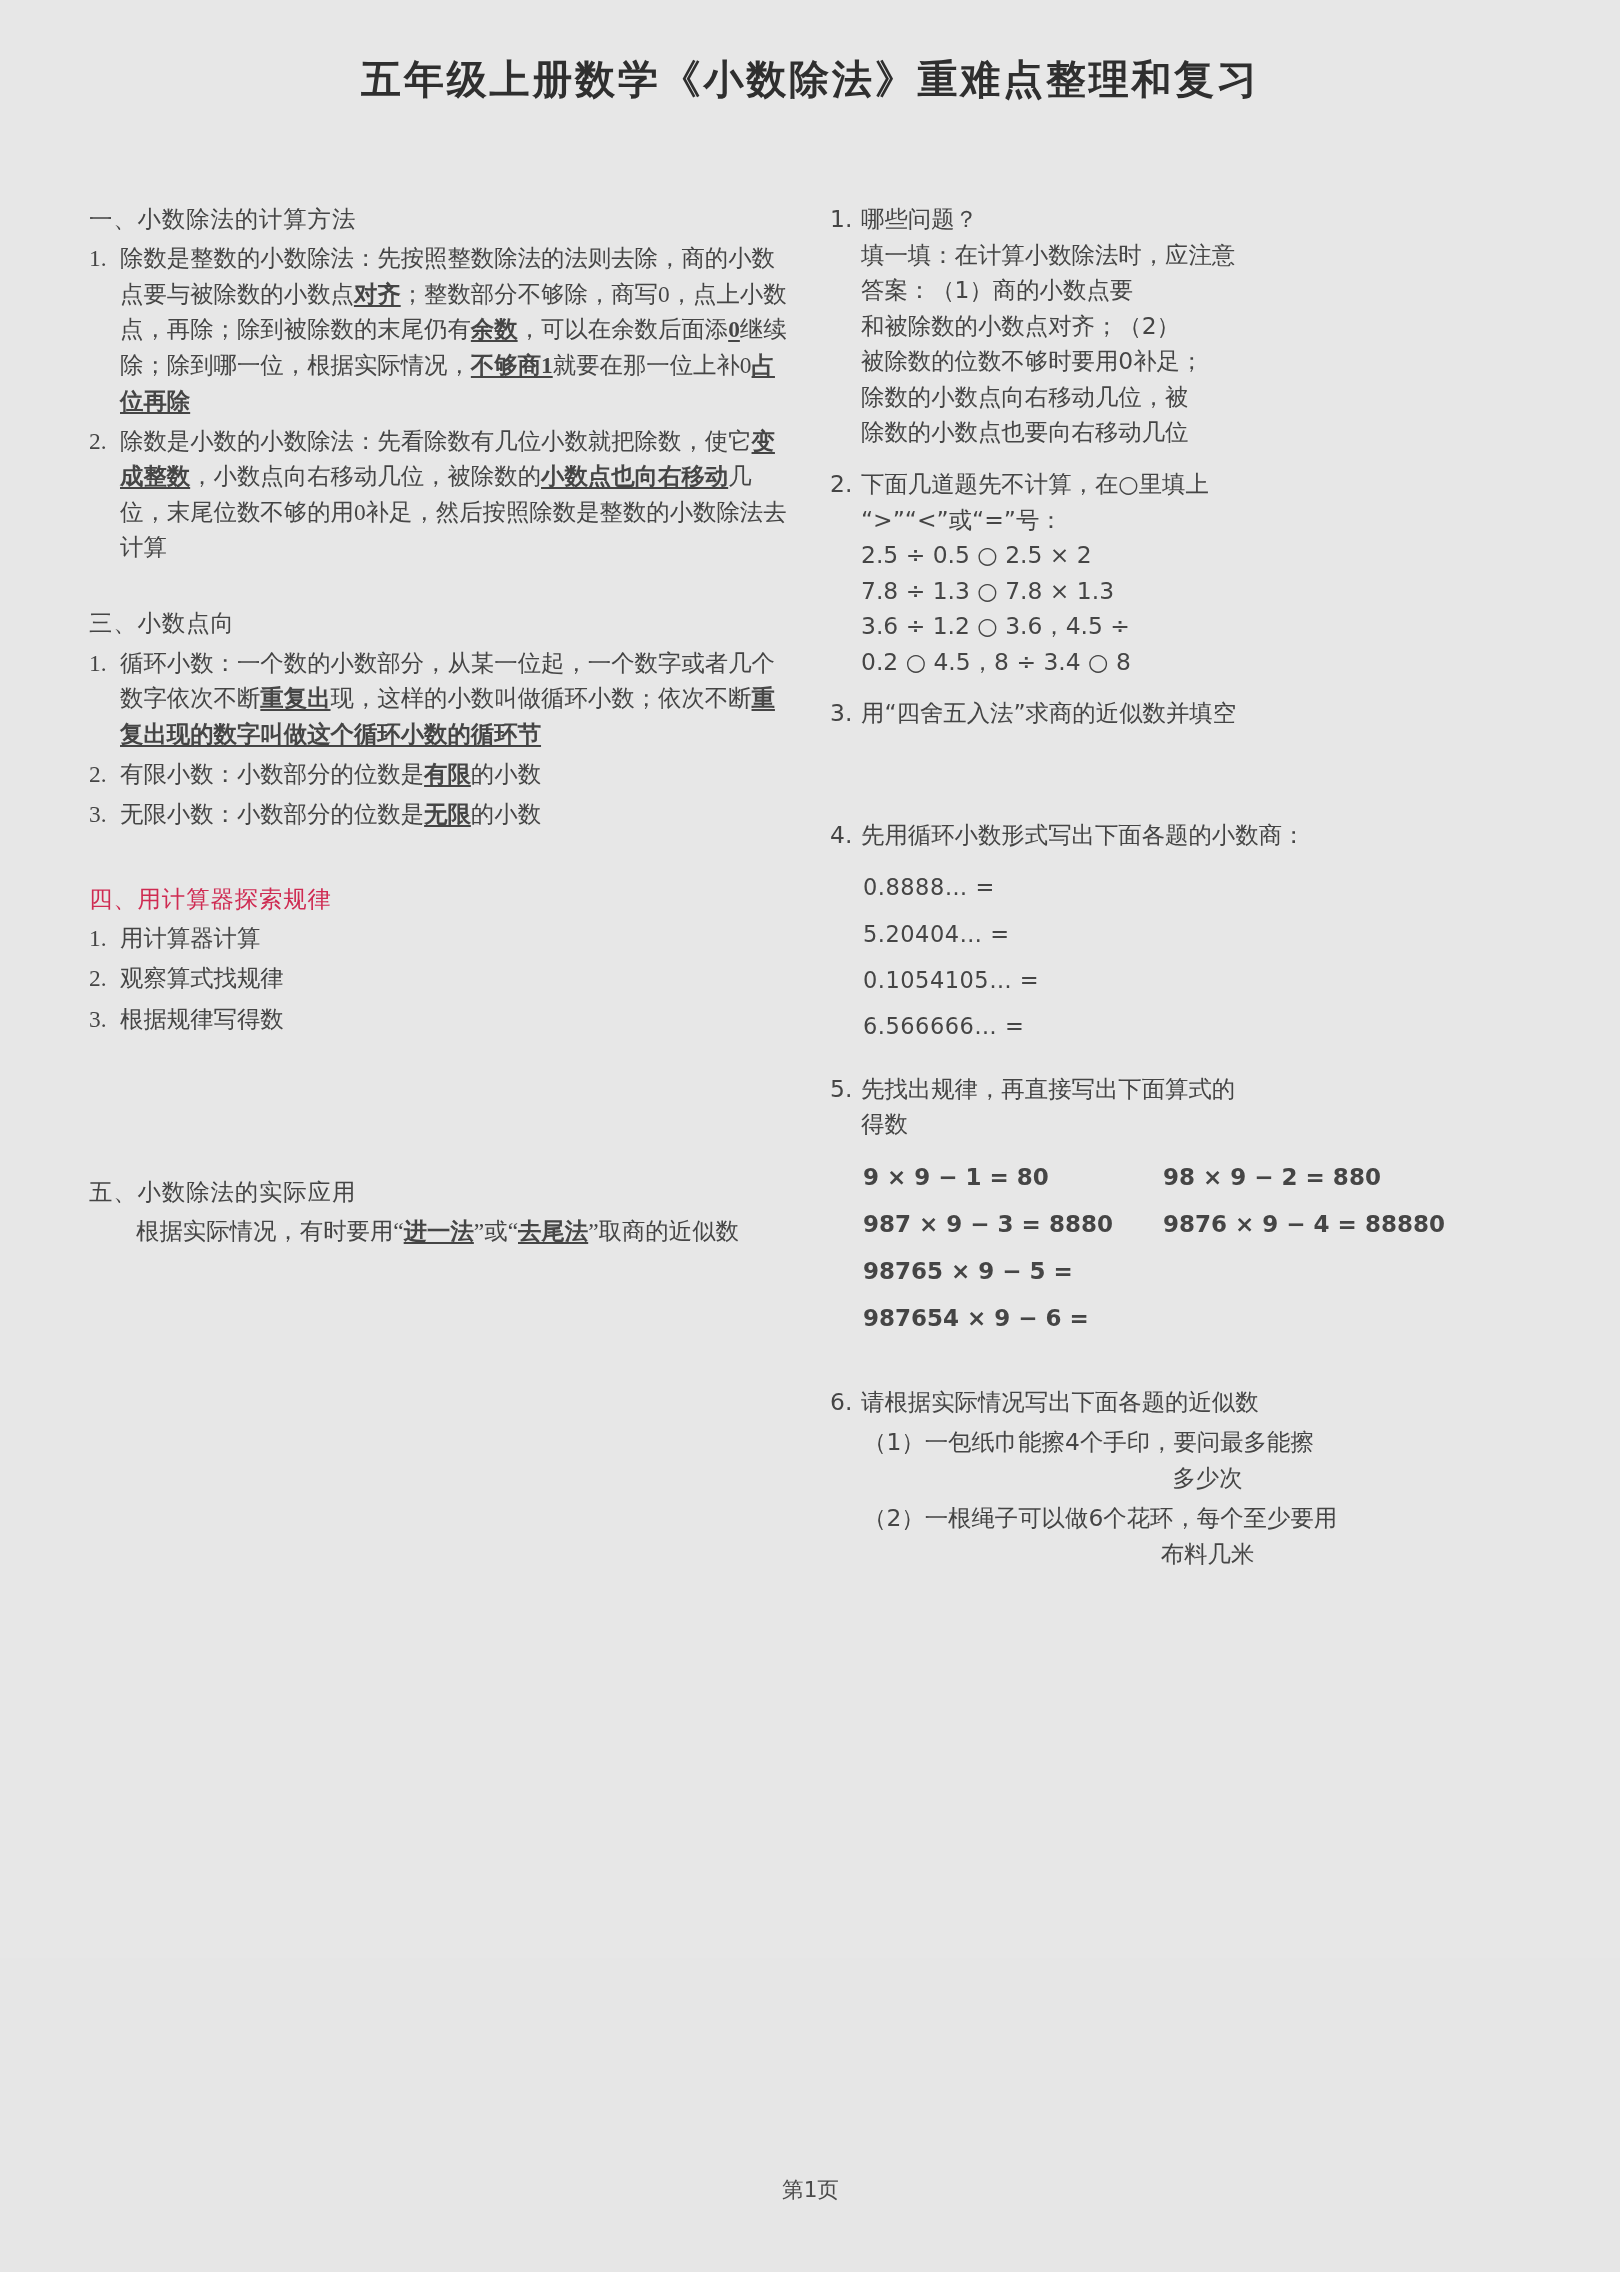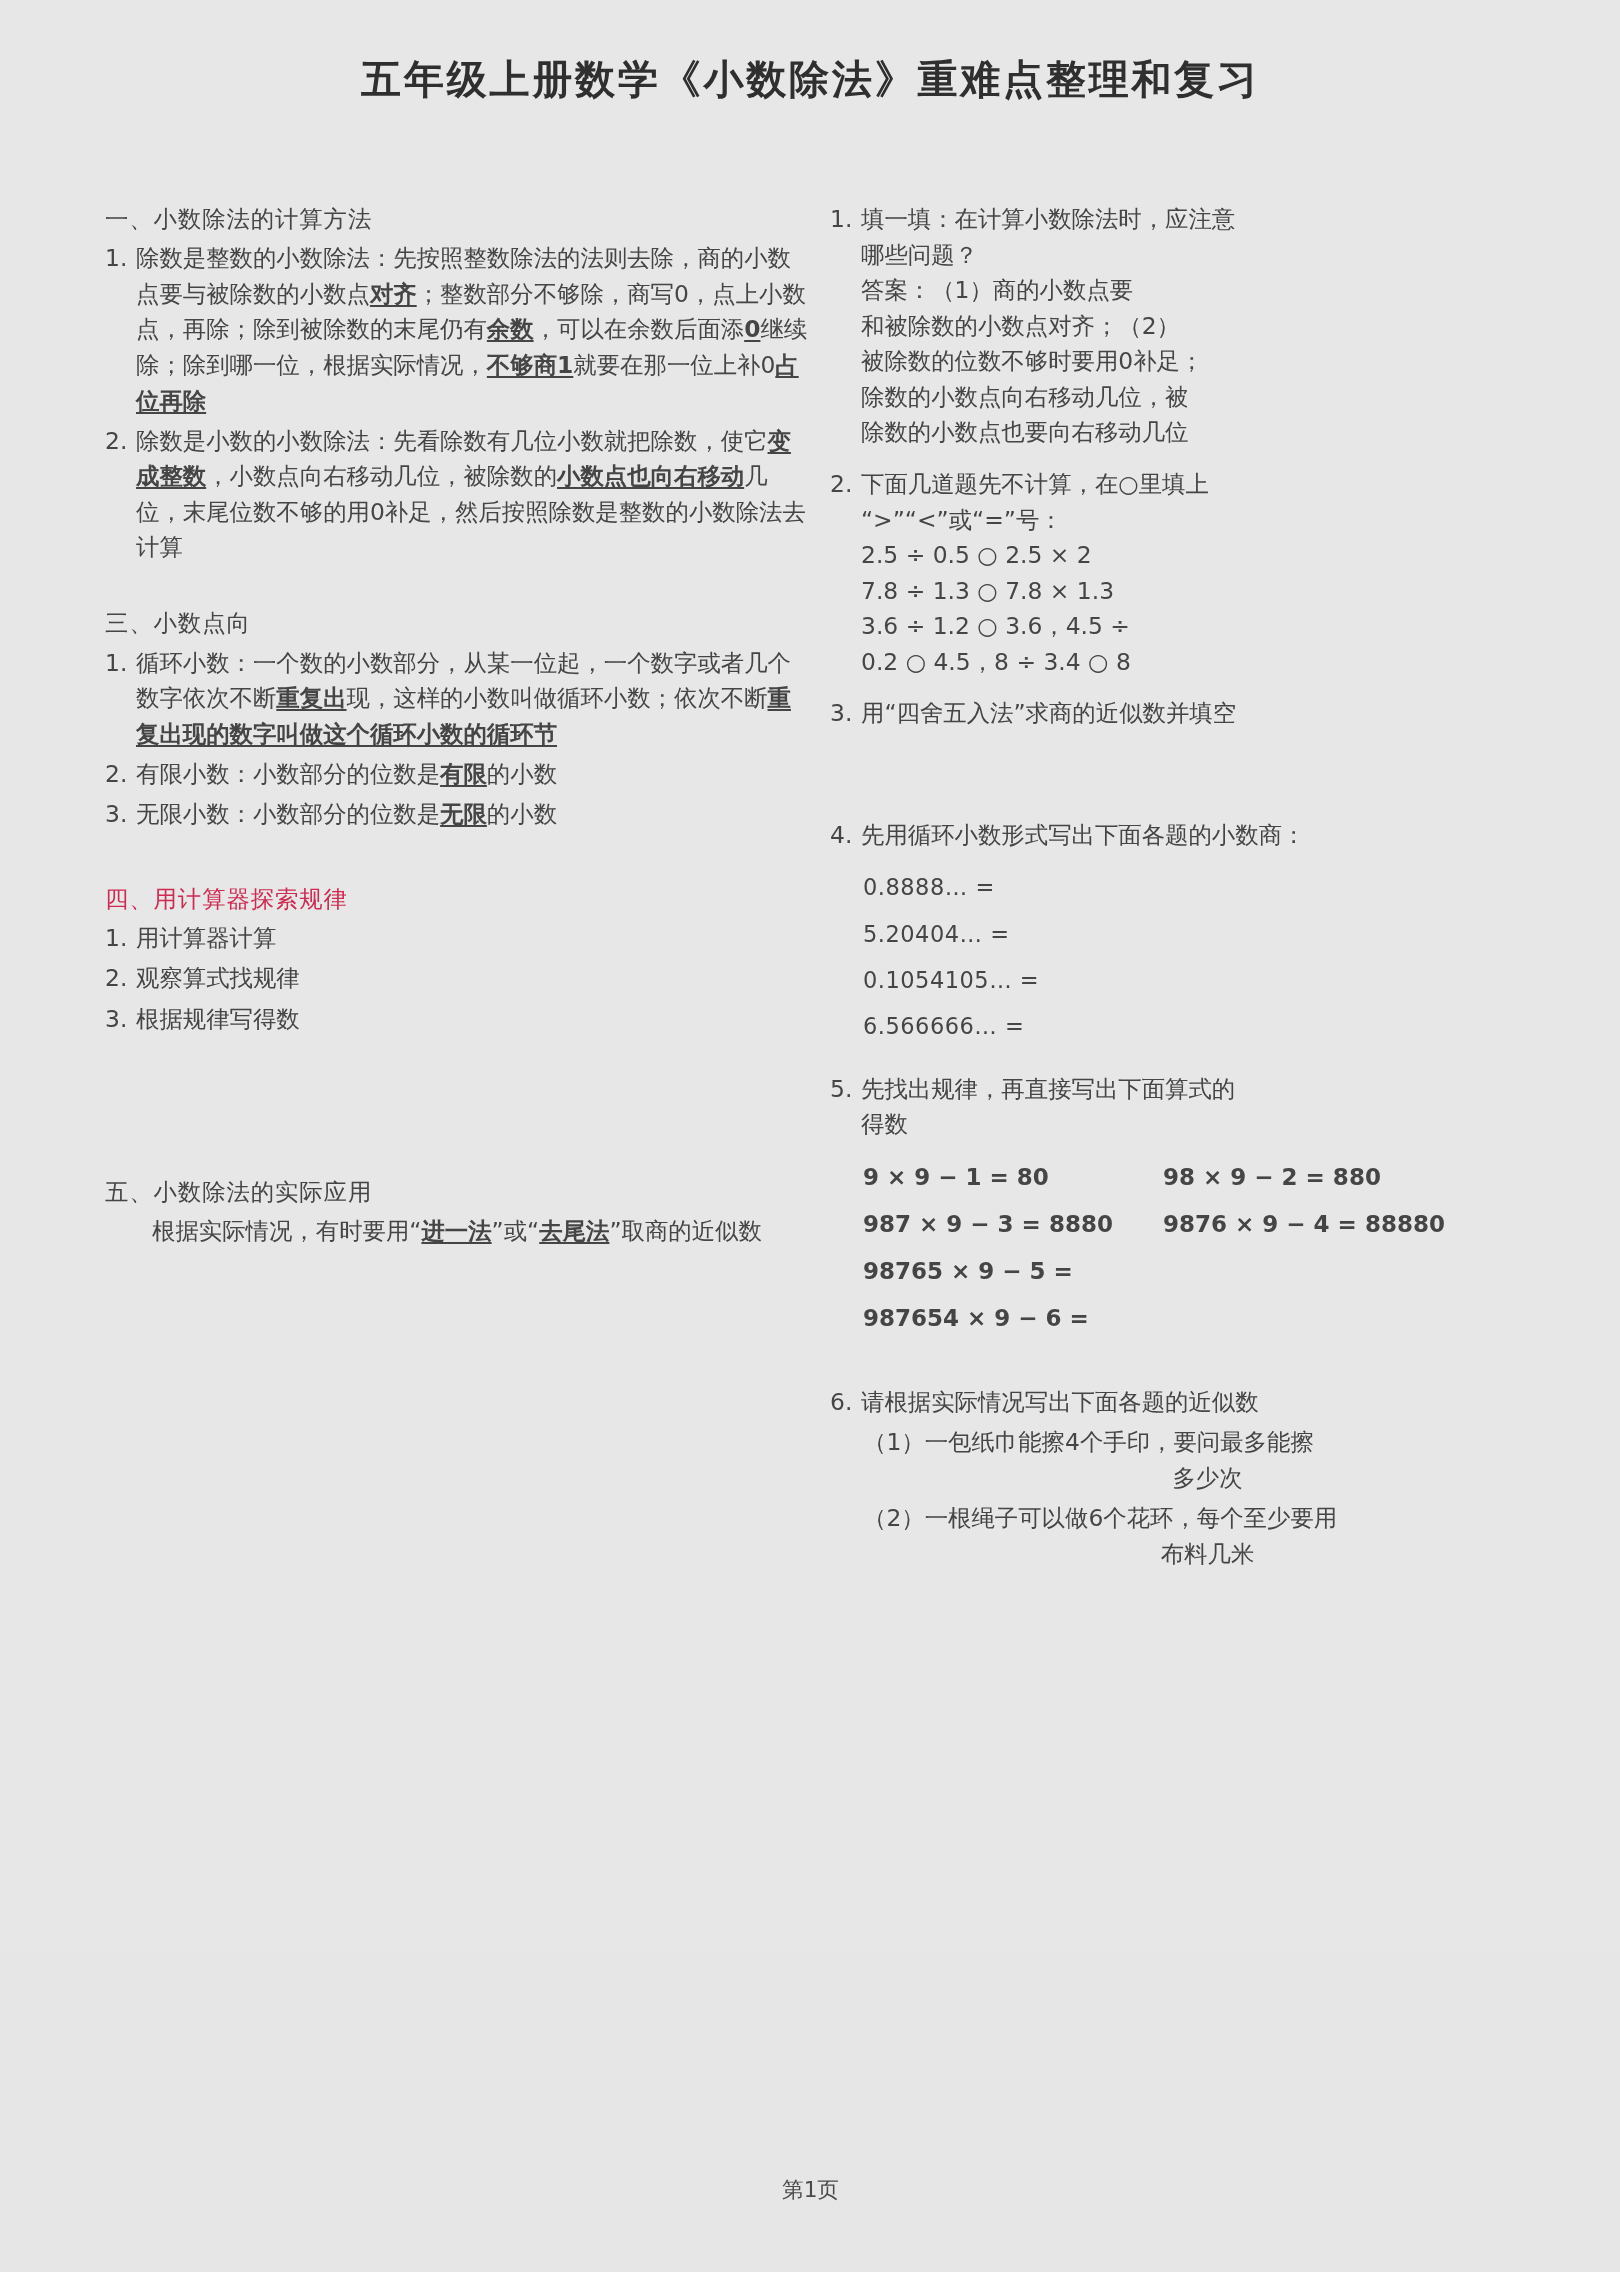--- a/index.html
+++ b/index.html
@@ -35,22 +35,23 @@
     color: #2f2f2f;
   }
   .col {
     position: absolute;
     top: 202px;
     font-size: 23.4px;
     line-height: 1.52;
     color: #454545;
   }
   .col-left {
-    left: 105px;
+    left: 89px;
     width: 703px;
+    font-family: Liberation Serif, serif;
   }
   .col-right {
     left: 830px;
     width: 722px;
   }
   .sec-head {
     margin: 0 0 3.7px 0;
     font-size: 23.4px;
     letter-spacing: 0.9px;
   }
@@ -205,22 +206,22 @@
     </div>
 
   </div>
 
   <div class="col col-right">
 
     <div class="blk">
       <div class="item">
         <div class="num">1.</div>
         <div class="txt">
+          <div>哪些问题？</div>
           <div>填一填：在计算小数除法时，应注意</div>
-          <div>哪些问题？</div>
           <div>答案：（1）商的小数点要</div>
           <div>和被除数的小数点对齐；（2）</div>
           <div>被除数的位数不够时要用0补足；</div>
           <div>除数的小数点向右移动几位，被</div>
           <div>除数的小数点也要向右移动几位</div>
         </div>
       </div>
     </div>
 
     <div class="blk">

